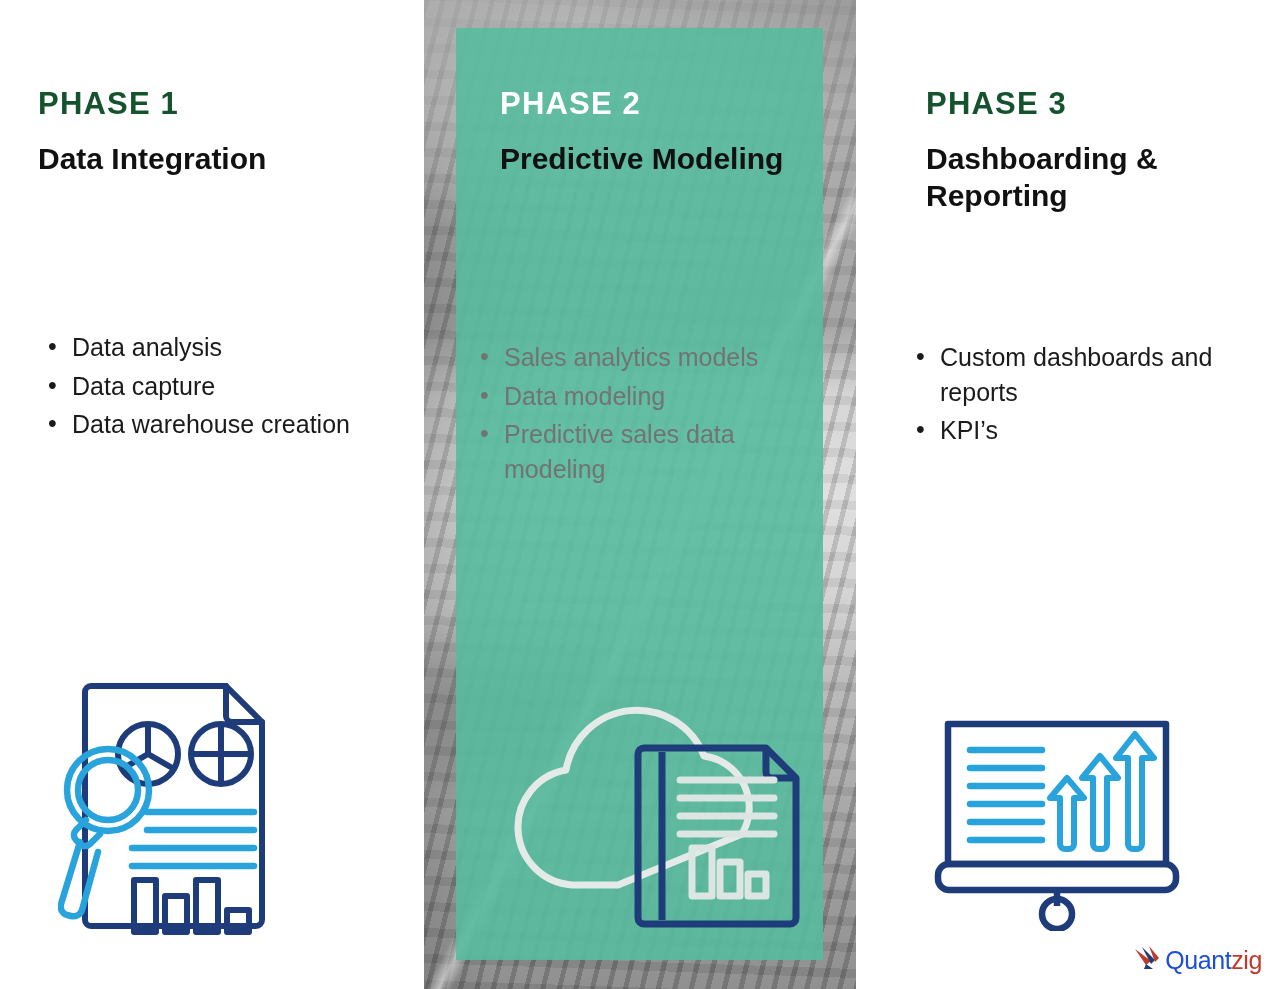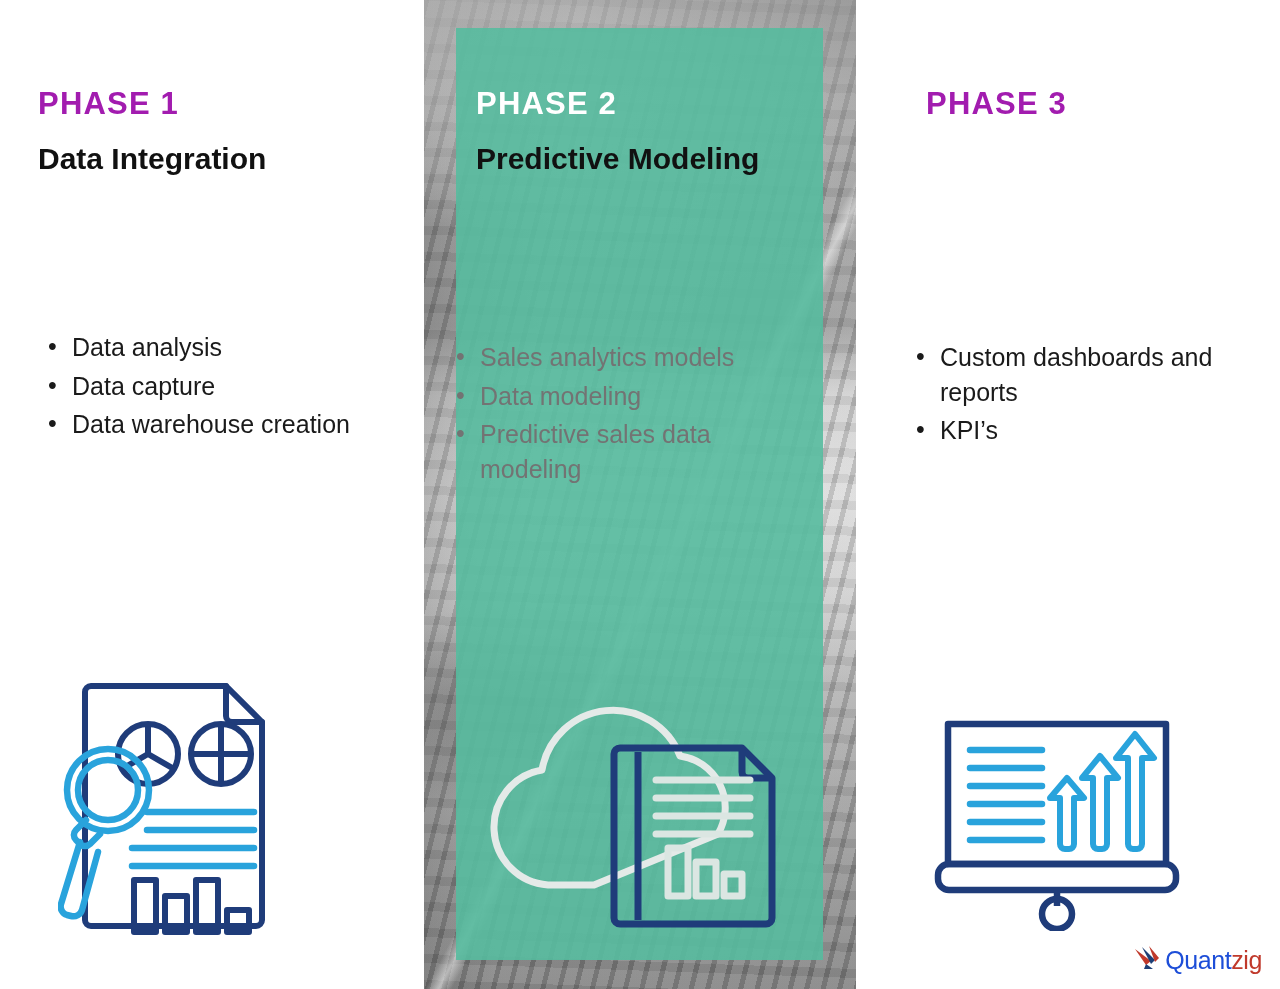--- a/index.html
+++ b/index.html
@@ -40,26 +40,26 @@
 
   
   .teal-panel{
     position:absolute; left:456px; top:28px; width:367px; height:932px;
     background:#57bb9e; opacity:.90;
   }
 
   
   .col{ position:absolute; top:0; height:989px; }
   .col-1{ left:0;    width:424px; }
-  .col-2{ left:432px; width:367px; }
+  .col-2{ left:456px; width:367px; }
   .col-3{ left:856px; width:376px; }
 
   .phase-label{
     font-size:31px; font-weight:bold; letter-spacing:1.2px;
-    color:#a21caf; line-height:1;
+    color:#14532d; line-height:1;
   }
   .phase-label.on-teal{ color:#ffffff; }
 
   .phase-title{
     font-size:30px; font-weight:bold; color:#111111;
     line-height:1.22; margin-top:22px; max-width:290px;
   }
 
   ul.bullets{ list-style:none; }
   ul.bullets li{
@@ -197,20 +197,21 @@
         <rect x="280" y="204" width="18" height="22"></rect>
       </g>
     </svg>
   </div>
 </div>
 
 <div class="col col-3">
 
   <div class="c3-head">
     <div class="phase-label">PHASE 3</div>
+    <div class="phase-title">Dashboarding &amp; Reporting</div>
   </div>
 
   <ul class="bullets c3-list">
     <li>Custom dashboards and reports</li>
     <li>KPI’s</li>
   </ul>
 
   <div class="c3-icon">
     <svg viewBox="0 0 250 215" width="250" height="215" aria-hidden="true">
       <rect x="16" y="8" width="218" height="140" fill="none" stroke="#1f3c7a" stroke-width="6.5" stroke-linejoin="round"></rect>

